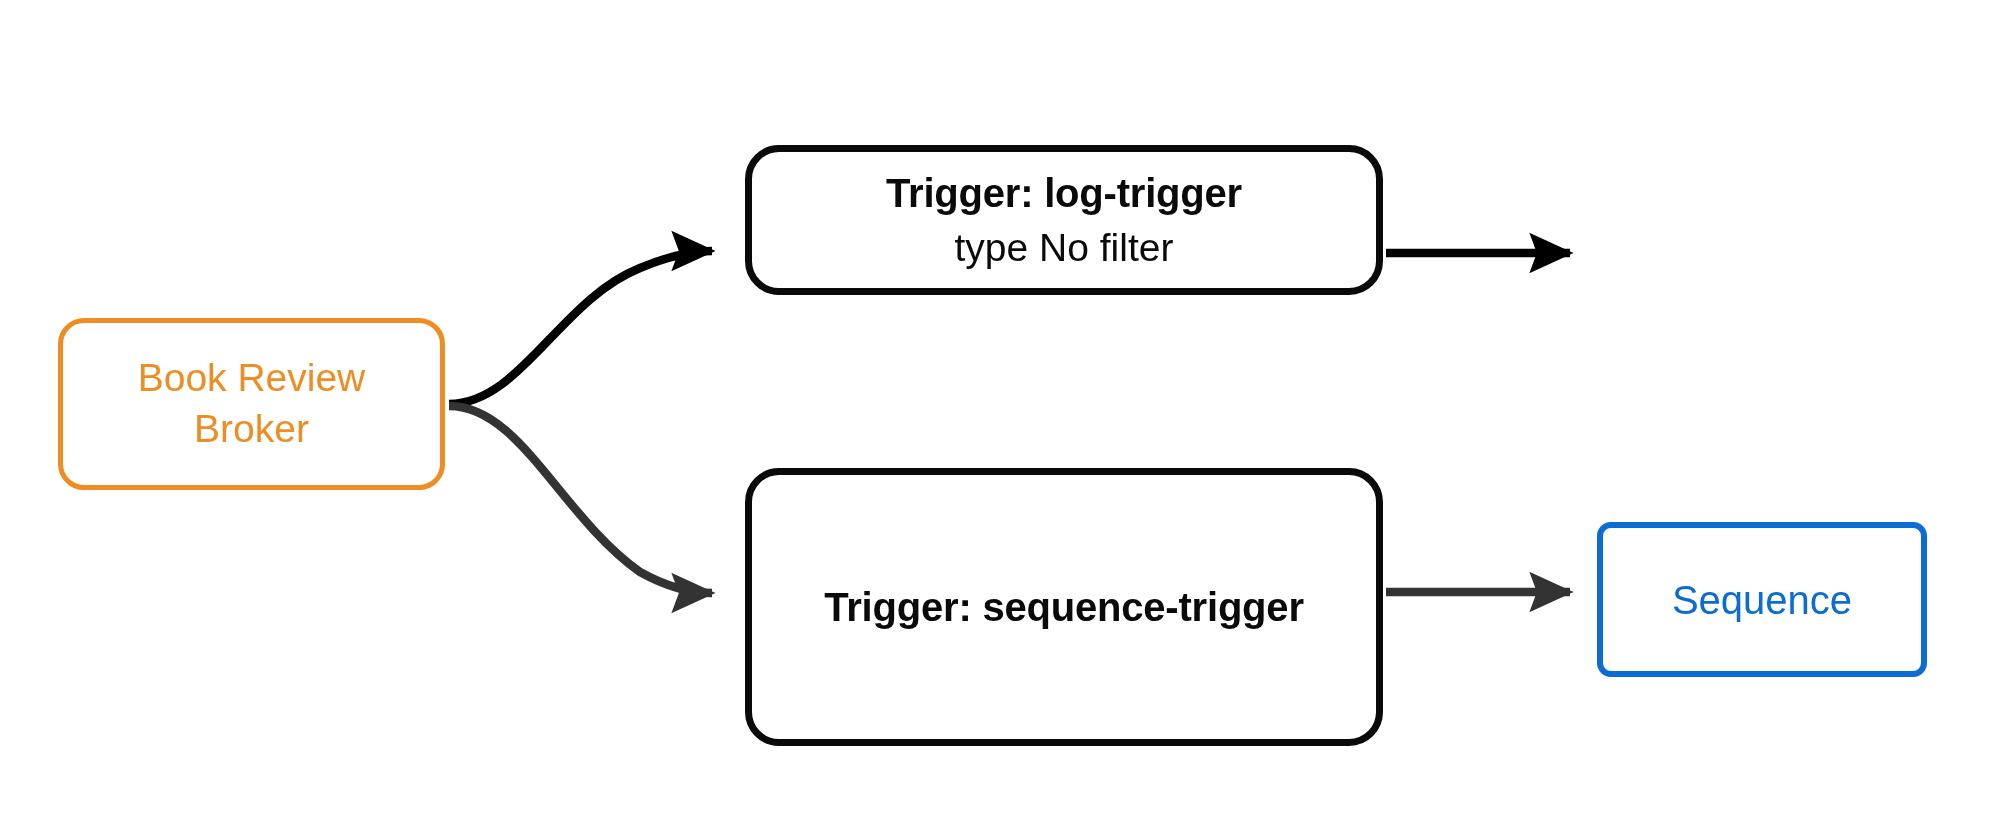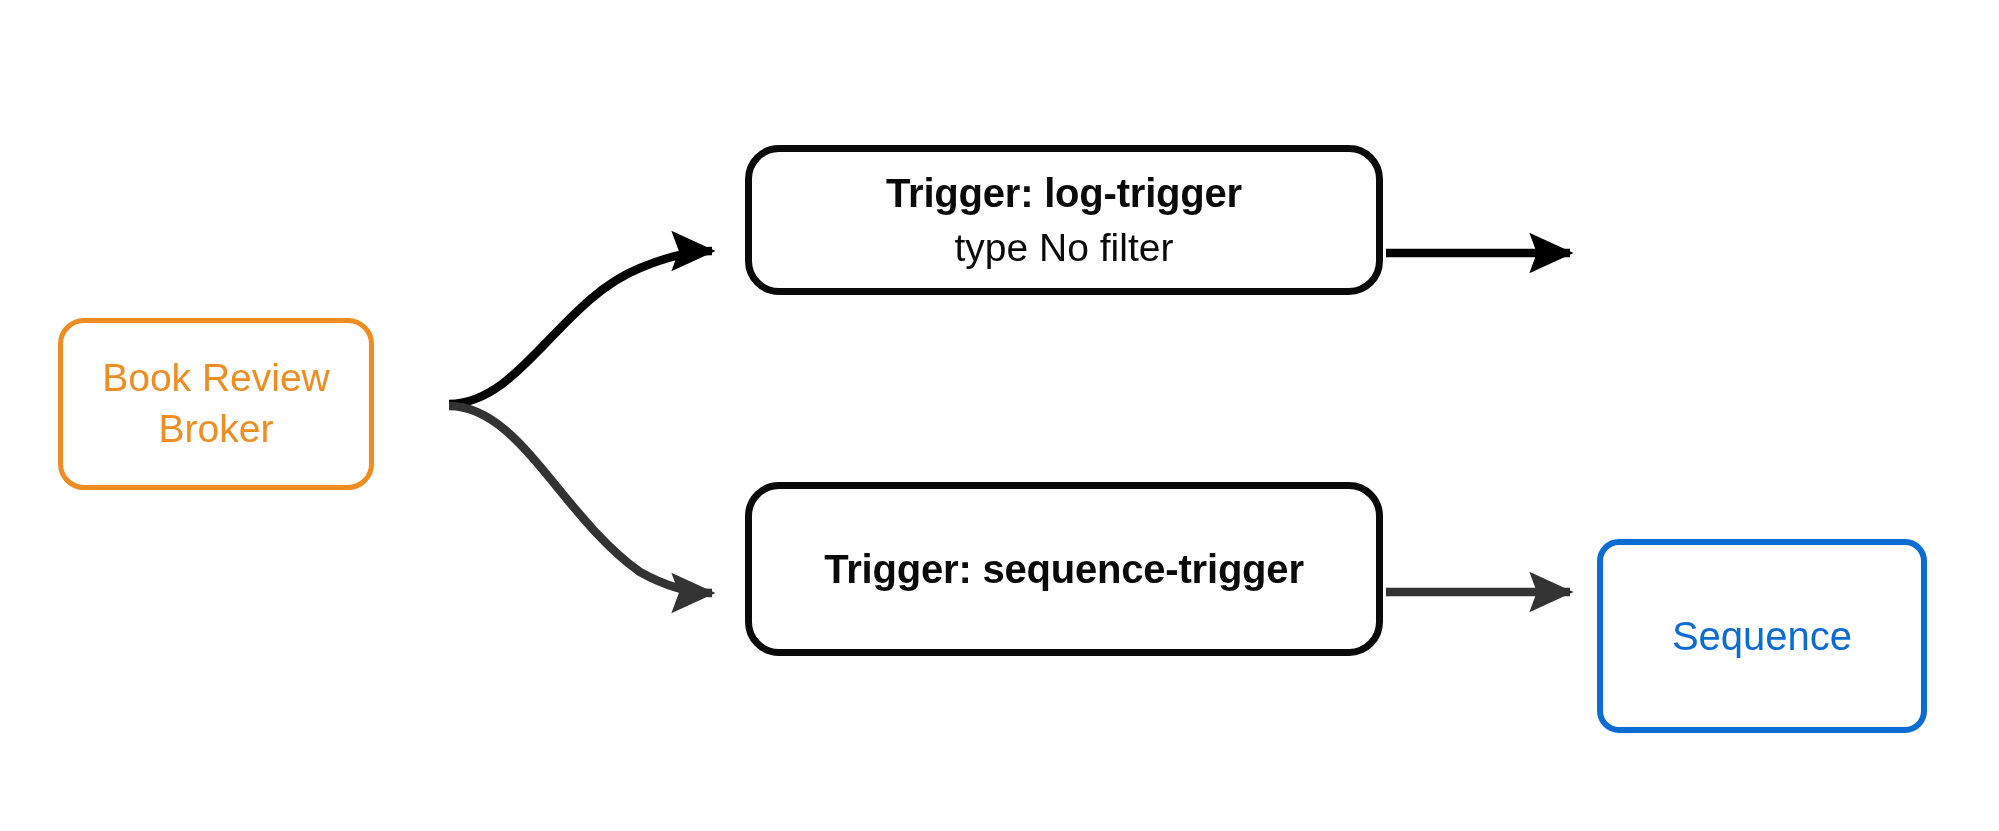--- a/index.html
+++ b/index.html
@@ -38,21 +38,21 @@
     align-items: center;
     justify-content: center;
     text-align: center;
     line-height: 1.30;
   }
 
   
   .node-broker {
     left: 58px;
     top: 318px;
-    width: 316px;
+    width: 387px;
     height: 172px;
     border: 5px solid #ef8d22;
     border-radius: 26px;
     color: #ef8d22;
     font-size: 39px;
     font-weight: 400;
   }
   .node-broker .line { display: block; white-space: nowrap; }
 
   
@@ -61,22 +61,22 @@
     width: 638px;
     border: 7px solid #0a0a0a;
     border-radius: 34px;
     color: #0a0a0a;
   }
   .node-trigger-log {
     top: 145px;
     height: 150px;
   }
   .node-trigger-sequence {
-    top: 482px;
-    height: 174px;
+    top: 468px;
+    height: 278px;
   }
   .trigger-title {
     font-size: 40px;
     font-weight: 700;
     white-space: nowrap;
     letter-spacing: -0.2px;
   }
   .trigger-sub {
     font-size: 39px;
     font-weight: 400;
@@ -92,22 +92,23 @@
     border-radius: 22px;
     color: #0b6cd4;
     font-size: 40px;
     font-weight: 400;
   }
   .node-sink-event-display {
     top: 178px;
     height: 152px;
   }
   .node-sink-sequence {
-    top: 539px;
-    height: 194px;
+    top: 522px;
+    height: 155px;
+    border-radius: 14px;
   }
   .node-sink .line { white-space: nowrap; }
 </style>
 </head>
 <body>
 
 <div id="diagram-canvas">
 
   <svg id="edge-layer" width="1999" height="831" viewBox="0 0 1999 831" xmlns="http://www.w3.org/2000/svg">
     <defs>

